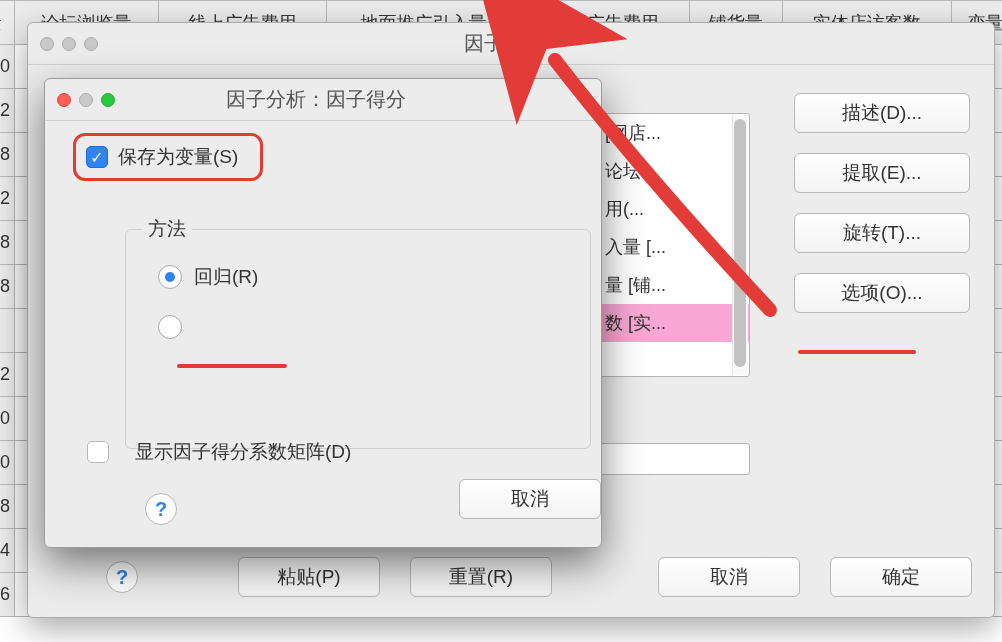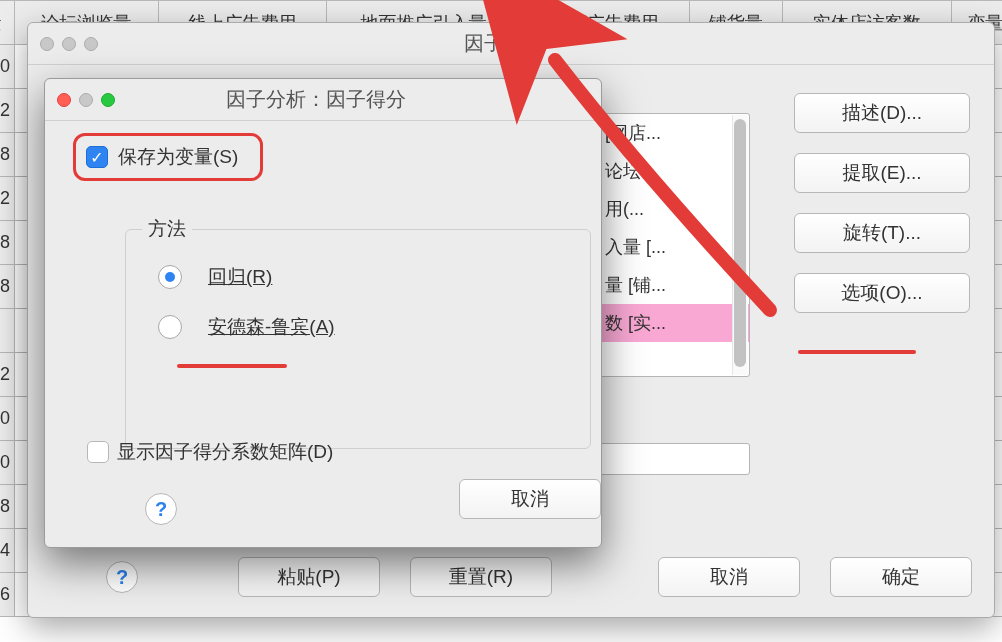--- a/index.html
+++ b/index.html
@@ -79,26 +79,26 @@
     }
     .chk { width: 22px; height: 22px; border-radius: 5px; display: flex; align-items: center; justify-content: center; }
     .chk.on { background: #2f84f1; border: 1px solid #1a6fd8; color: #fff; font-size: 16px; }
     .chk.off { background: #fff; border: 1px solid #b7b7b7; }
 
     .method-group {
       position: absolute; left: 80px; top: 126px; width: 466px; height: 220px;
       border: 1px solid #cfcfcf; border-radius: 6px; margin-top: 24px;
     }
     .method-group .legend { position: absolute; left: 16px; top: -14px; background: #ececec; padding: 0 6px; font-size: 19px; }
-    .radio-row { display: flex; align-items: center; gap: 26px; height: 50px; padding-left: 32px; text-decoration: underline; }
+    .radio-row { display: flex; align-items: center; gap: 12px; height: 50px; padding-left: 32px; }
     .radio { width: 24px; height: 24px; border-radius: 50%; border: 1px solid #a7a7a7; background:#fff; display:flex; align-items:center; justify-content:center;}
     .radio.on .dot { width: 10px; height: 10px; border-radius: 50%; background: #2f84f1; }
     .method-body { padding-top: 22px; }
 
-    .showmatrix { position: absolute; left: 42px; top: 360px; display: flex; align-items: center; gap: 8px; }
+    .showmatrix { position: absolute; left: 42px; top: 360px; display: flex; align-items: center; gap: 26px; }
 
     .sub-bottom { position: absolute; left: 0; bottom: 16px; width: 100%; height: 44px; display: flex; align-items: center; }
     .sub-bottom .help-btn { margin-left: 100px; }
     .sub-bottom .mac-btn { width: 142px; margin-left: 28px; }
 
     
     .arrow-svg { position: absolute; left: 0; top: 0; width: 1002px; height: 642px; pointer-events: none; }
     .red-under { position: absolute; height: 4px; background: #e33b37; border-radius: 2px; }
     .ru1 { left: 177px; top: 364px; width: 110px; }
     .ru2 { left: 798px; top: 350px; width: 118px; }
@@ -316,21 +316,20 @@
     <div class="legend">方法</div>
     <div class="method-body" id="method-body">
         <div class="radio-row">
           <span class="radio on">
             <span class="dot"></span>
           </span>
           <span>回归(R)</span>
         </div>
         <div class="radio-row">
           <span class="radio"></span>
-          <span>安德森-鲁宾(A)</span>
         </div>
       </div>
   </div>
 
   <div class="showmatrix">
     <span class="chk off"></span>
     <span>显示因子得分系数矩阵(D)</span>
   </div>
 
   <div class="sub-bottom">

